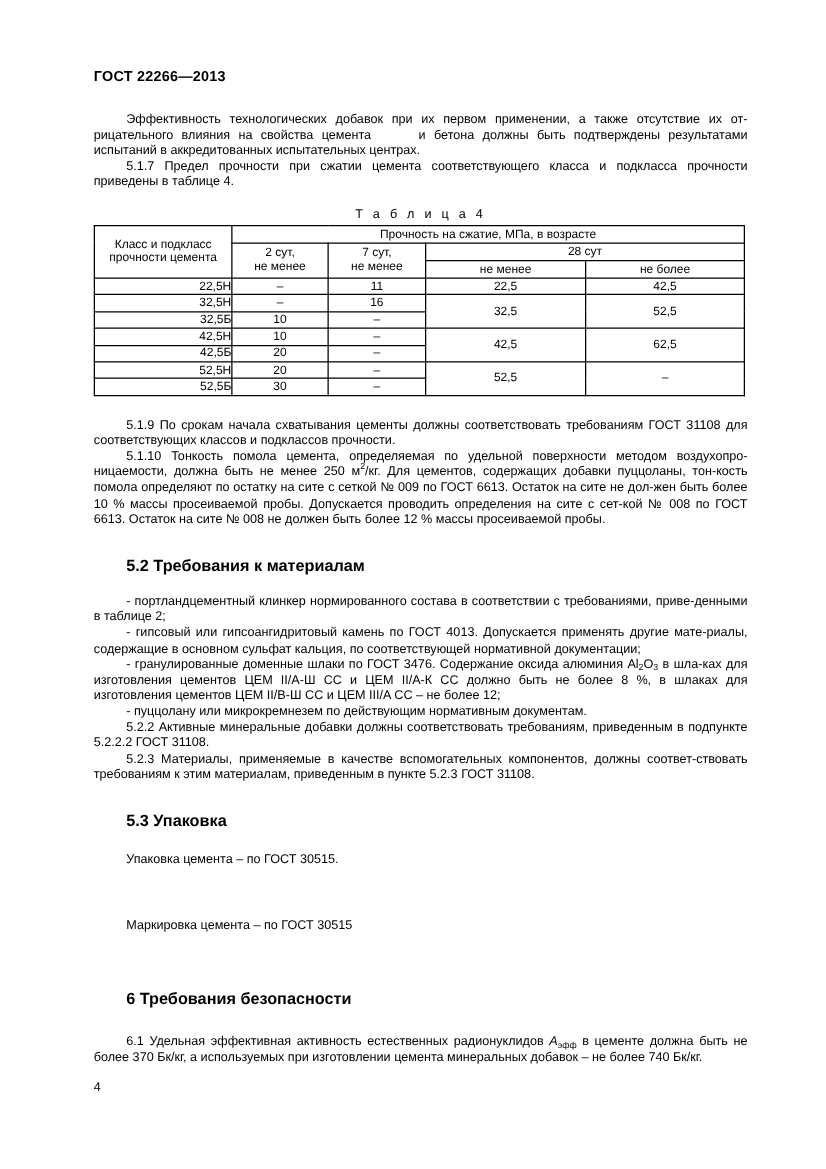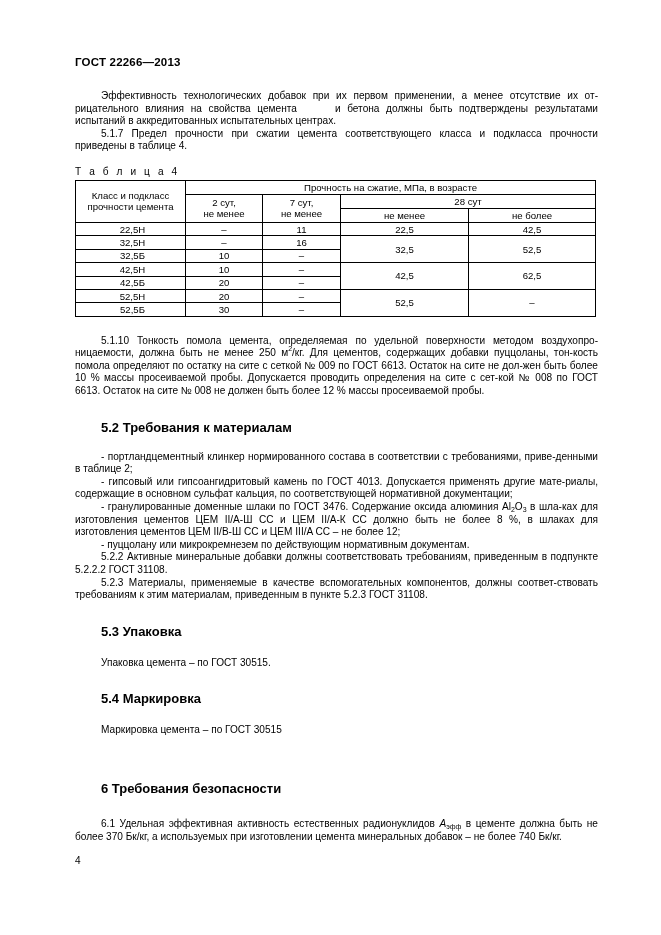--- a/index.html
+++ b/index.html
@@ -41,40 +41,41 @@
   .gap-inline { display: inline-block; width: 38px; }
   sup, sub { font-size: 7px; line-height: 0; }
   sup { vertical-align: 5px; }
   sub { vertical-align: -2px; }
   .ital { font-style: italic; }
 
   .table-caption {
     font-size: 10.1px;
     letter-spacing: 2.6px;
     margin: 13px 0 3px 0;
+    text-align: center;
   }
   table.gost {
     border-collapse: collapse;
     width: 520px;
     margin: 0 0 0 0;
     font-size: 9.6px;
     table-layout: fixed;
   }
   table.gost th, table.gost td {
     border: 1px solid #000000;
     padding: 0;
     text-align: center;
     vertical-align: middle;
     line-height: 11.2px;
     font-weight: normal;
   }
   table.gost th { height: 13px; }
   table.gost td { height: 12.4px; }
   table.gost td.left {
-    text-align: center;
+    text-align: right;
     padding-left: 4px;
   }
   table.gost .hcell-multi { padding: 1px 0 2px 0; }
 
   .sec-head {
     font-size: 13px;
     font-weight: bold;
     margin: 0;
     padding-left: 26px;
   }
@@ -88,21 +89,21 @@
   .sp-22 { height: 22px; }
   .sp-44 { height: 44px; }
 </style>
 </head>
 <body>
 
 <div class="page">
 
   <div class="doc-header">ГОСТ 22266—2013</div>
 
-  <p class="body indent"><span>Эффективность технологических добавок при их первом применении, а менее отсутствие их от-рицательного влияния на свойства цемента</span><span class="gap-inline"></span><span>и бетона должны быть подтверждены результатами испытаний в аккредитованных испытательных центрах.</span></p>
+  <p class="body indent"><span>Эффективность технологических добавок при их первом применении, а также отсутствие их от-рицательного влияния на свойства цемента</span><span class="gap-inline"></span><span>и бетона должны быть подтверждены результатами испытаний в аккредитованных испытательных центрах.</span></p>
 
   <p class="body indent">5.1.7 Предел прочности при сжатии цемента соответствующего класса и подкласса прочности приведены в таблице 4.</p>
 
   <div class="table-caption">Т а б л и ц а  4</div>
 
   <table class="gost">
     <colgroup>
       <col style="width:110px">
       <col style="width:77px">
       <col style="width:78px">
@@ -172,20 +173,21 @@
       <tr>
         <td class="left">52,5Б</td>
         <td>30</td>
         <td>–</td>
       </tr>
     </tbody>
   </table>
 
   <div class="sp-18"></div>
 
+  <p class="body indent">5.1.9 По срокам начала схватывания цементы должны соответствовать требованиям  ГОСТ 31108 для соответствующих классов и подклассов прочности.</p>
   <p class="body indent"><span>5.1.10 Тонкость помола цемента, определяемая по удельной поверхности методом воздухопро-ницаемости, должна быть не менее 250 м</span><sup>2</sup><span>/кг.  Для цементов, содержащих добавки пуццоланы, тон-кость помола определяют по остатку на сите с сеткой № 009 по ГОСТ 6613. Остаток на сите не дол-жен быть более 10 % массы просеиваемой пробы. Допускается проводить определения на сите с сет-кой № 008 по ГОСТ 6613. Остаток на сите № 008 не должен быть более 12 % массы просеиваемой пробы.</span></p>
 
   <div class="sp-22"></div>
 
   <div class="sec-head">5.2 Требования к материалам</div>
   <div class="sp-16"></div>
 
   <p class="body indent">- портландцементный клинкер нормированного состава в соответствии с требованиями, приве-денными в  таблице 2;</p>
   <p class="body indent">- гипсовый или гипсоангидритовый камень по ГОСТ 4013. Допускается применять другие мате-риалы, содержащие в основном сульфат кальция, по соответствующей нормативной документации;</p>
   <p class="body indent"><span>- гранулированные доменные шлаки по ГОСТ 3476. Содержание оксида алюминия Al</span><sub>2</sub><span>O</span><sub>3</sub><span> в шла-ках для изготовления цементов ЦЕМ II/A-Ш СС и ЦЕМ II/A-К СС должно быть не более 8 %, в шлаках для изготовления цементов ЦЕМ II/B-Ш СС и ЦЕМ III/A СС – не более 12;</span></p>
@@ -194,21 +196,20 @@
   <p class="body indent">5.2.3  Материалы, применяемые  в качестве вспомогательных компонентов, должны соответ-ствовать требованиям к этим материалам, приведенным в пункте 5.2.3 ГОСТ 31108.</p>
 
   <div class="sp-22"></div>
 
   <div class="sec-head">5.3 Упаковка</div>
   <div class="sp-18"></div>
   <p class="body indent">Упаковка цемента – по ГОСТ 30515.</p>
 
   <div class="sp-22"></div>
 
-  <div class="sec-head">5.4 Маркировка</div>
   <div class="sp-18"></div>
   <p class="body indent">Маркировка цемента – по ГОСТ 30515</p>
 
   <div class="sp-44"></div>
 
   <div class="sec-head" style="font-size:13px;">6 Требования безопасности</div>
   <div class="sp-22"></div>
 
   <p class="body indent"><span>6.1 Удельная эффективная активность естественных радионуклидов </span><span class="ital">A</span><sub>эфф</sub><span> в цементе должна быть не более 370 Бк/кг, а используемых при изготовлении цемента минеральных добавок – не более 740 Бк/кг.</span></p>
 

